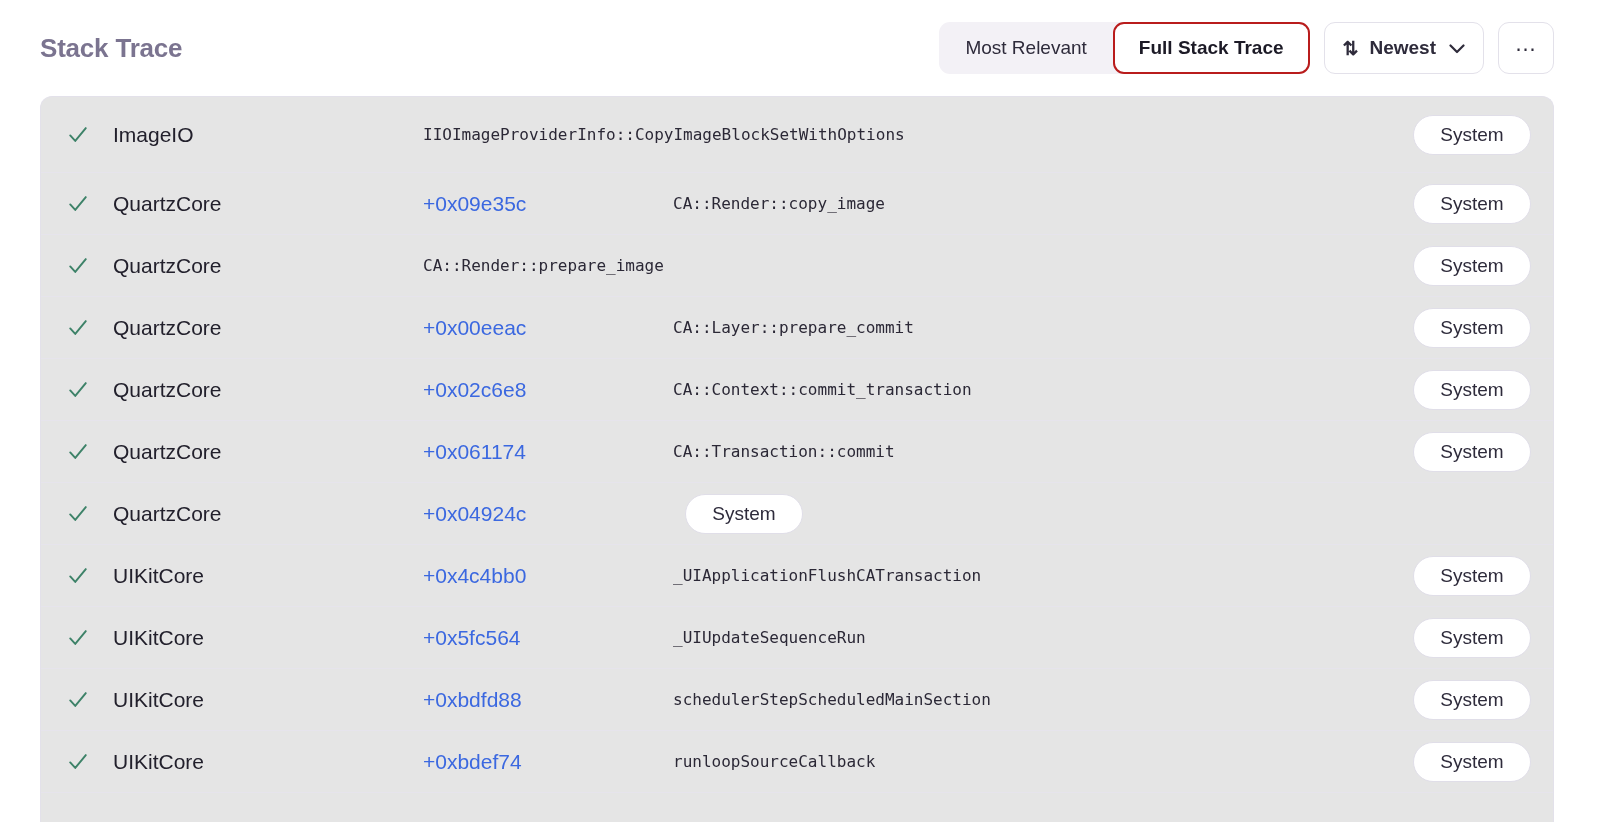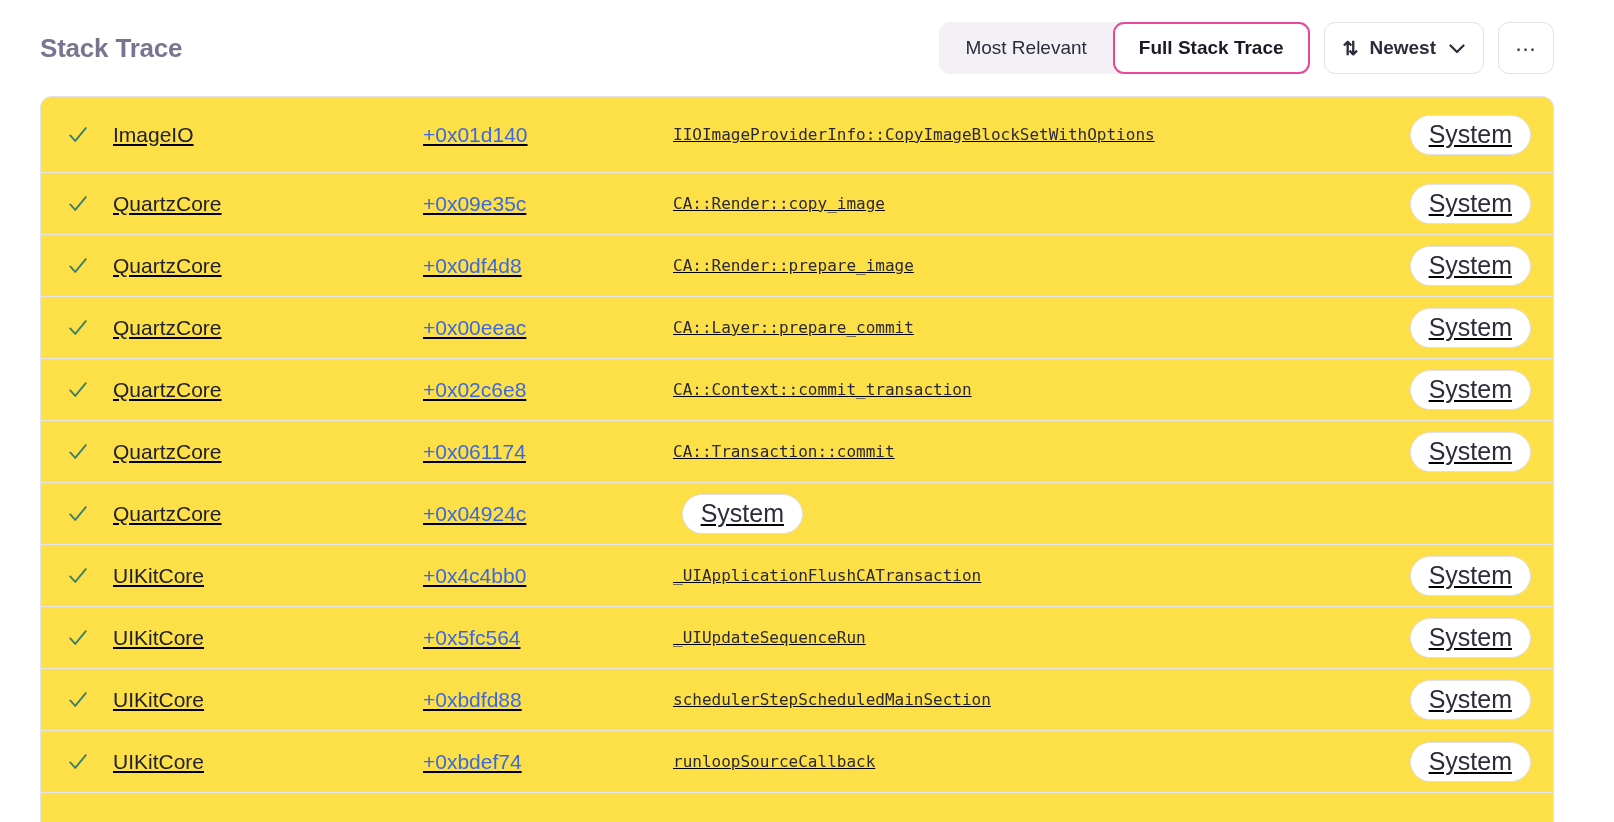--- a/index.html
+++ b/index.html
@@ -62,21 +62,21 @@
     border-radius: 11px;
     background: transparent;
     border: 2px solid transparent;
     cursor: pointer;
     white-space: nowrap;
     font-family: "Liberation Sans", sans-serif;
   }
 
   .seg-btn.active {
     background: #ffffff;
-    border: 2px solid #ec4899;
+    border: 2px solid #b91c1c;
     font-weight: bold;
     color: #1c1a26;
   }
 
   
   .sort-btn {
     display: flex;
     align-items: center;
     gap: 11px;
     height: 52px;
@@ -109,26 +109,25 @@
     color: #2e2b3b;
     letter-spacing: 1px;
     line-height: 0.6;
     padding-bottom: 8px;
     font-family: "Liberation Sans", sans-serif;
   }
 
   
   .frames-panel {
     flex: 1 1 auto;
-    background: #fde047;
+    background: #e5e5e5;
     border: 1.5px solid #e3e1ea;
     border-bottom: none;
     border-radius: 12px 12px 0 0;
     overflow: hidden;
-    text-decoration: underline;
   }
 
   .frame-row {
     display: flex;
     align-items: center;
     min-height: 62px;
     border-bottom: 1.5px solid #e6e4ec;
     padding: 6px 22px 6px 26px;
   }
 
@@ -182,21 +181,21 @@
   .badge {
     display: inline-flex;
     align-items: center;
     justify-content: center;
     min-width: 118px;
     height: 40px;
     padding: 0 18px;
     border: 1.5px solid #e0dee8;
     border-radius: 20px;
     background: #ffffff;
-    font-size: 25px;
+    font-size: 19px;
     color: #2e2b3b;
     white-space: nowrap;
   }
 </style>
 </head>
 <body>
 
 <div class="panel-wrap">
 
   <div class="header">
@@ -228,21 +227,20 @@
 
   <div class="frames-panel">
 
   <div class="frame-row">
         <div class="col-check">
           <svg class="check-icon" viewBox="0 0 24 24" fill="none" aria-hidden="true">
             <path d="M3.5 12.5 L9 18.5 L20.5 4.5" stroke="#3d8268" stroke-width="2.1" stroke-linecap="round" stroke-linejoin="round"></path>
           </svg>
         </div>
         <div class="col-module">ImageIO</div>
-        <div class="col-offset">+0x01d140</div>
         <div class="col-func">IIOImageProviderInfo::CopyImageBlockSetWithOptions</div>
         <div class="col-badge">
           <span class="badge">System</span>
         </div>
       </div>
       <div class="frame-row">
         <div class="col-check">
           <svg class="check-icon" viewBox="0 0 24 24" fill="none" aria-hidden="true">
             <path d="M3.5 12.5 L9 18.5 L20.5 4.5" stroke="#3d8268" stroke-width="2.1" stroke-linecap="round" stroke-linejoin="round"></path>
           </svg>
@@ -254,21 +252,20 @@
           <span class="badge">System</span>
         </div>
       </div>
       <div class="frame-row">
         <div class="col-check">
           <svg class="check-icon" viewBox="0 0 24 24" fill="none" aria-hidden="true">
             <path d="M3.5 12.5 L9 18.5 L20.5 4.5" stroke="#3d8268" stroke-width="2.1" stroke-linecap="round" stroke-linejoin="round"></path>
           </svg>
         </div>
         <div class="col-module">QuartzCore</div>
-        <div class="col-offset">+0x0df4d8</div>
         <div class="col-func">CA::Render::prepare_image</div>
         <div class="col-badge">
           <span class="badge">System</span>
         </div>
       </div>
       <div class="frame-row">
         <div class="col-check">
           <svg class="check-icon" viewBox="0 0 24 24" fill="none" aria-hidden="true">
             <path d="M3.5 12.5 L9 18.5 L20.5 4.5" stroke="#3d8268" stroke-width="2.1" stroke-linecap="round" stroke-linejoin="round"></path>
           </svg>

